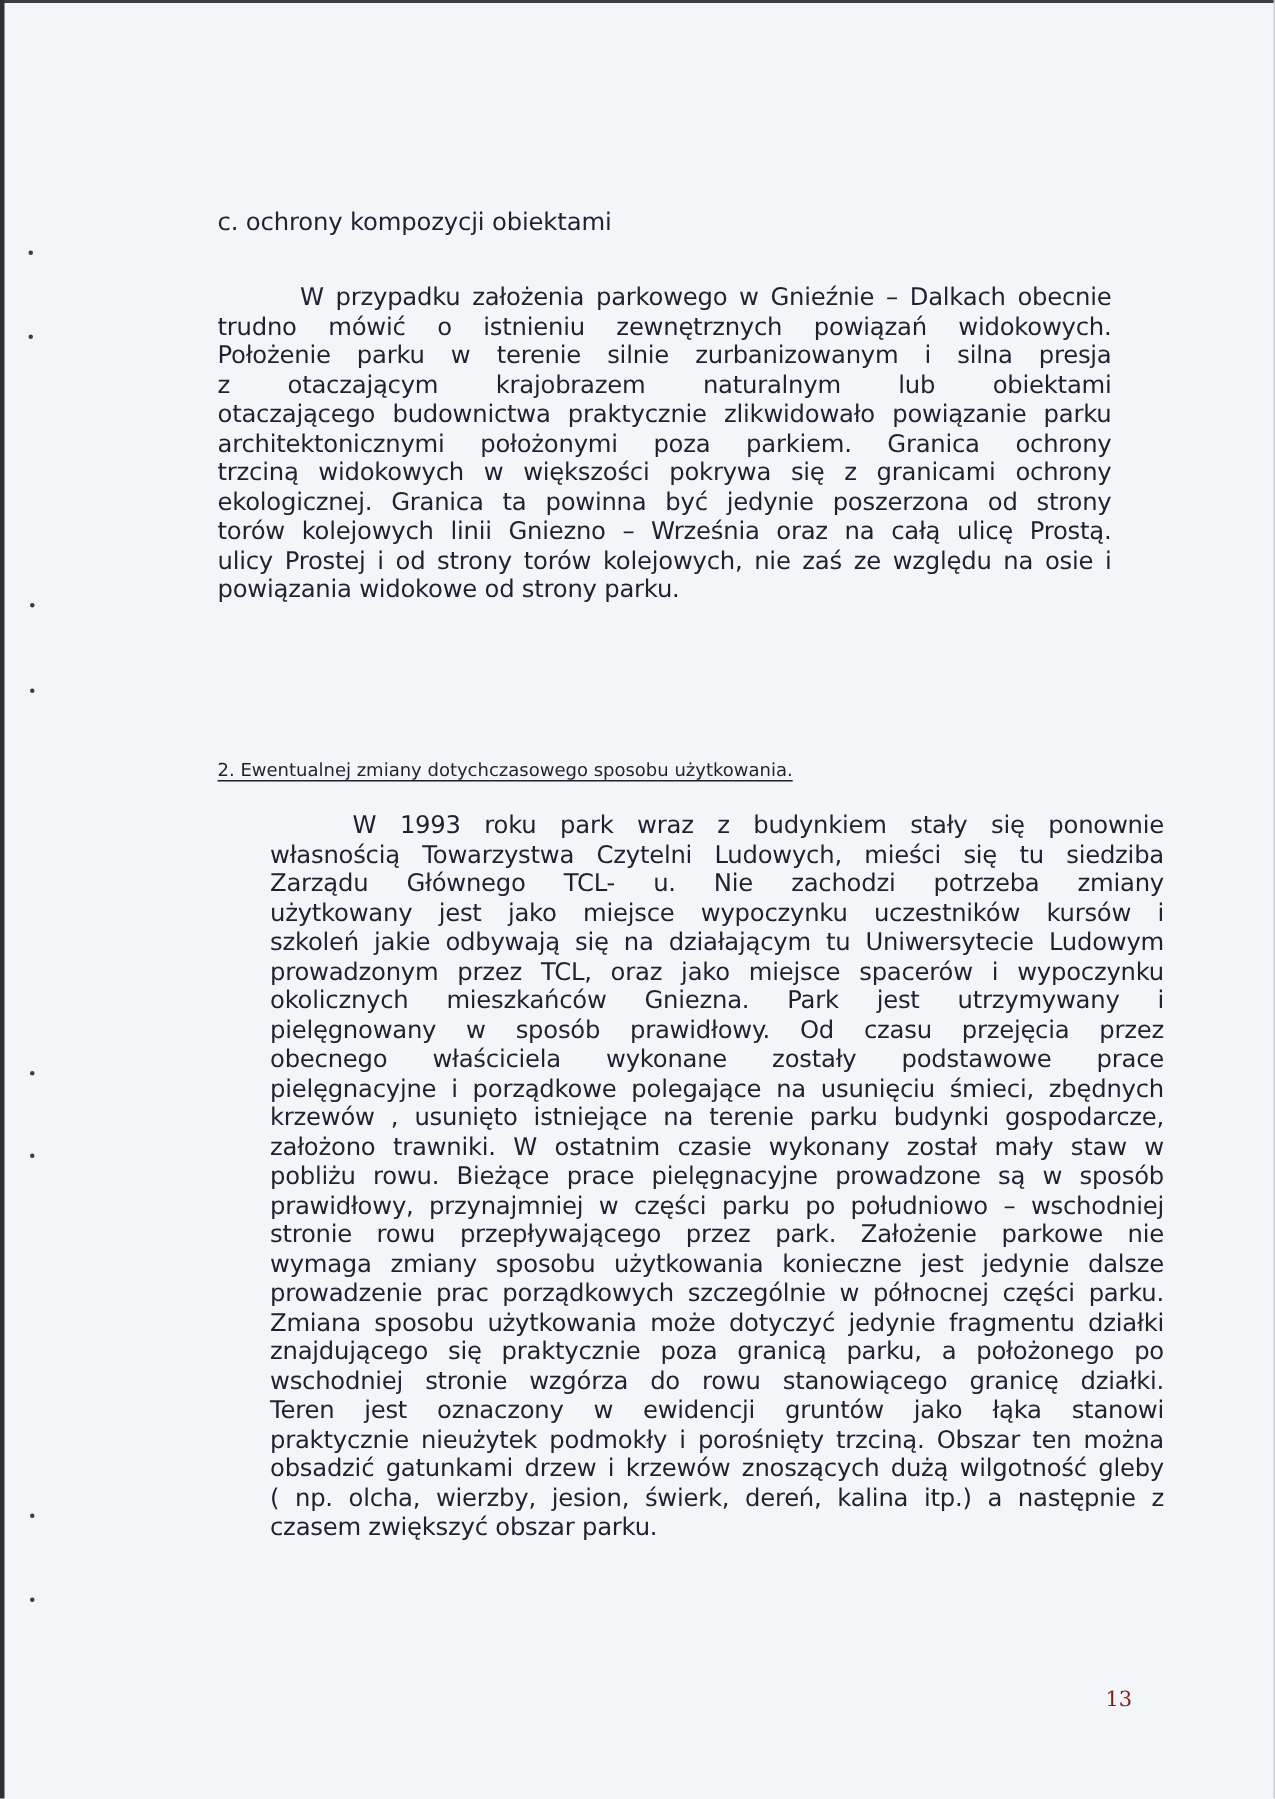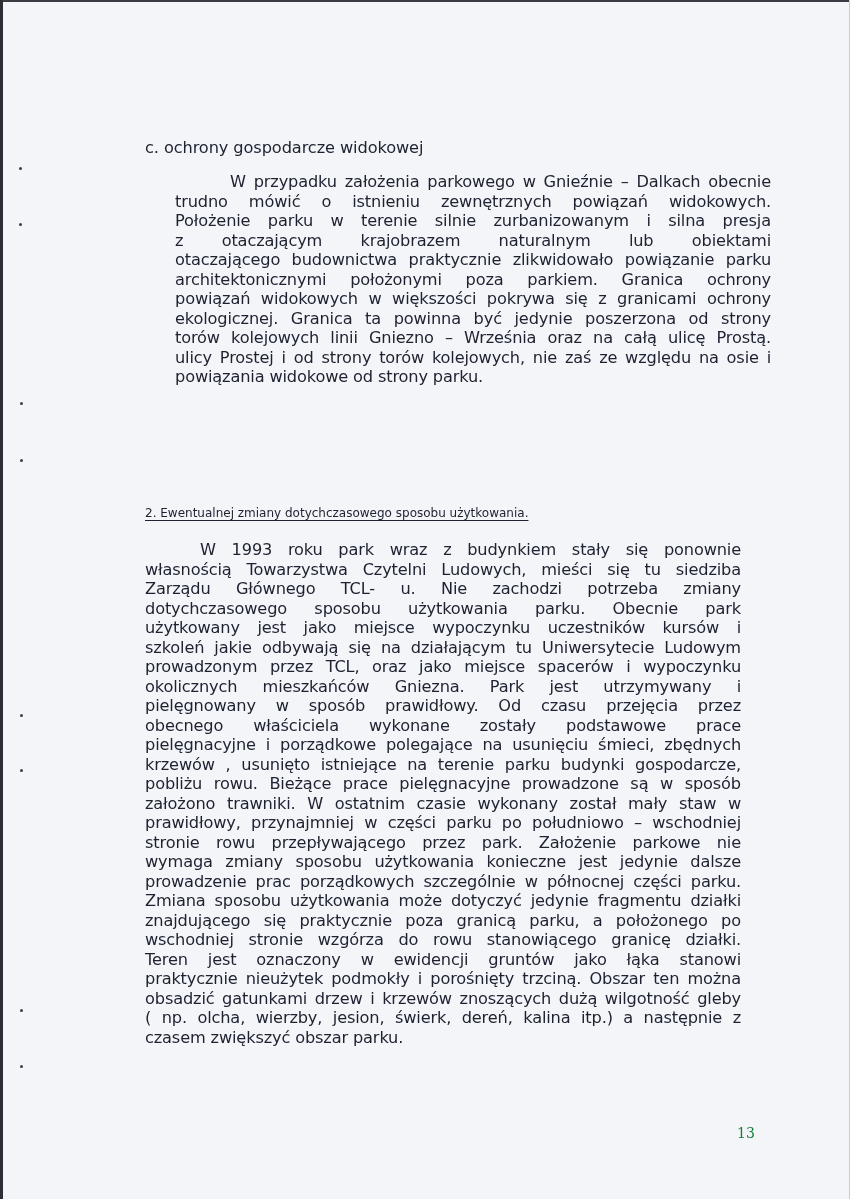--- a/index.html
+++ b/index.html
@@ -33,77 +33,76 @@
       position: absolute; left: 0; width: 596px;
       font-size: 16.2px; line-height: 19.5px;
       letter-spacing: -0.15px;
     }
     .para .line {
       display: block; height: 19.5px; white-space: nowrap;
       text-align: justify; text-align-last: justify;
     }
     .para .line.last { text-align-last: left; }
     .para .line.indent { padding-left: 55px; }
-    #p1 { top: 172px; margin-left: 30px; }
-    #p2 { top: 540px; }
+    #p1 { top: 188px; }
+    #p2 { top: 540px; margin-left: 35px; }
     .page-number {
       position: absolute; left: 737px; top: 1125px;
-      font-family: "DejaVu Serif", serif; font-size: 14px; color: #15803d;
+      font-family: "DejaVu Serif", serif; font-size: 14px; color: #7f1d1d;
     }
   </style>
 </head>
 <body>
 
 <div class="scan-edge-top"></div>
 <div class="scan-edge-left"></div>
 <div class="scan-edge-right"></div>
 
 <div class="margin-dot" style="left:19px;top:167px;"></div>
 <div class="margin-dot" style="left:19px;top:223px;"></div>
 <div class="margin-dot" style="left:20px;top:402px;"></div>
 <div class="margin-dot" style="left:20px;top:459px;"></div>
 <div class="margin-dot" style="left:20px;top:714px;"></div>
 <div class="margin-dot" style="left:20px;top:769px;"></div>
 <div class="margin-dot" style="left:20px;top:1009px;"></div>
 <div class="margin-dot" style="left:20px;top:1065px;"></div>
 
 <div class="page">
-  <div class="subheading">c.  ochrony gospodarcze widokowej</div>
+  <div class="subheading">c.  ochrony kompozycji obiektami</div>
 
   <div class="para" id="p1">
       <span class="line indent">W przypadku założenia parkowego w Gnieźnie – Dalkach obecnie</span>
       <span class="line">trudno mówić o istnieniu zewnętrznych powiązań widokowych.</span>
       <span class="line">Położenie parku w terenie silnie zurbanizowanym i silna presja</span>
       <span class="line">z otaczającym krajobrazem naturalnym lub obiektami</span>
       <span class="line">otaczającego budownictwa praktycznie zlikwidowało powiązanie parku</span>
       <span class="line">architektonicznymi położonymi poza parkiem. Granica ochrony</span>
-      <span class="line">powiązań widokowych w większości pokrywa się z granicami ochrony</span>
+      <span class="line">trzciną widokowych w większości pokrywa się z granicami ochrony</span>
       <span class="line">ekologicznej. Granica ta powinna być jedynie  poszerzona od strony</span>
       <span class="line">torów kolejowych linii Gniezno – Września  oraz na całą ulicę Prostą.</span>
       <span class="line">ulicy Prostej i od strony torów kolejowych, nie zaś ze względu na osie i</span>
       <span class="line last">powiązania widokowe od strony parku.</span>
     </div>
 
   <div class="section-heading">2. Ewentualnej zmiany dotychczasowego sposobu użytkowania.</div>
 
   <div class="para" id="p2">
       <span class="line indent">W 1993 roku park wraz z budynkiem stały się ponownie</span>
       <span class="line">własnością Towarzystwa Czytelni Ludowych, mieści się tu siedziba</span>
       <span class="line">Zarządu Głównego TCL- u. Nie zachodzi potrzeba zmiany</span>
-      <span class="line">dotychczasowego sposobu użytkowania parku. Obecnie park</span>
       <span class="line">użytkowany jest jako miejsce wypoczynku uczestników kursów i</span>
       <span class="line">szkoleń jakie odbywają się na działającym tu Uniwersytecie Ludowym</span>
       <span class="line">prowadzonym przez TCL, oraz jako miejsce spacerów i wypoczynku</span>
       <span class="line">okolicznych mieszkańców Gniezna. Park jest utrzymywany i</span>
       <span class="line">pielęgnowany w sposób prawidłowy. Od czasu przejęcia przez</span>
       <span class="line">obecnego właściciela wykonane zostały podstawowe prace</span>
       <span class="line">pielęgnacyjne i porządkowe polegające na usunięciu śmieci, zbędnych</span>
       <span class="line">krzewów , usunięto istniejące na terenie parku budynki gospodarcze,</span>
+      <span class="line">założono  trawniki. W ostatnim czasie wykonany został mały staw w</span>
       <span class="line">pobliżu rowu.  Bieżące prace pielęgnacyjne prowadzone są w sposób</span>
-      <span class="line">założono  trawniki. W ostatnim czasie wykonany został mały staw w</span>
       <span class="line">prawidłowy, przynajmniej w części parku po południowo – wschodniej</span>
       <span class="line">stronie rowu przepływającego przez park. Założenie parkowe nie</span>
       <span class="line">wymaga zmiany sposobu użytkowania konieczne jest jedynie dalsze</span>
       <span class="line">prowadzenie prac porządkowych szczególnie w północnej części parku.</span>
       <span class="line">Zmiana sposobu użytkowania może dotyczyć jedynie fragmentu działki</span>
       <span class="line">znajdującego się praktycznie poza granicą parku, a położonego po</span>
       <span class="line">wschodniej stronie wzgórza do rowu stanowiącego granicę działki.</span>
       <span class="line">Teren jest    oznaczony w ewidencji gruntów jako łąka stanowi</span>
       <span class="line">praktycznie nieużytek podmokły i porośnięty trzciną. Obszar ten można</span>
       <span class="line">obsadzić gatunkami drzew i krzewów znoszących dużą wilgotność gleby</span>

